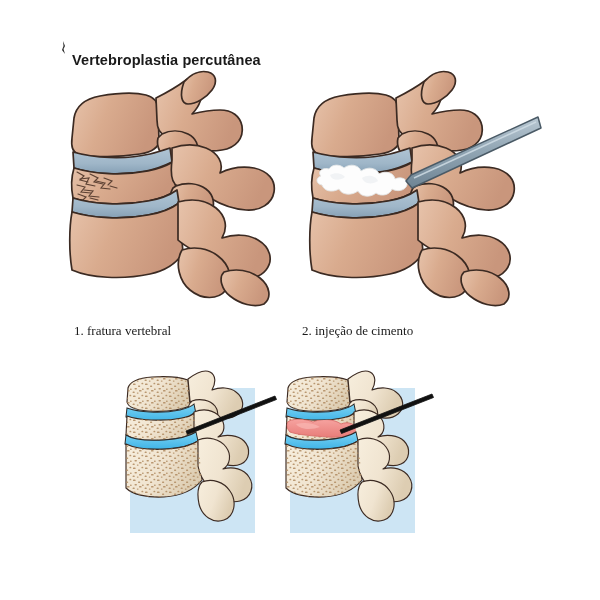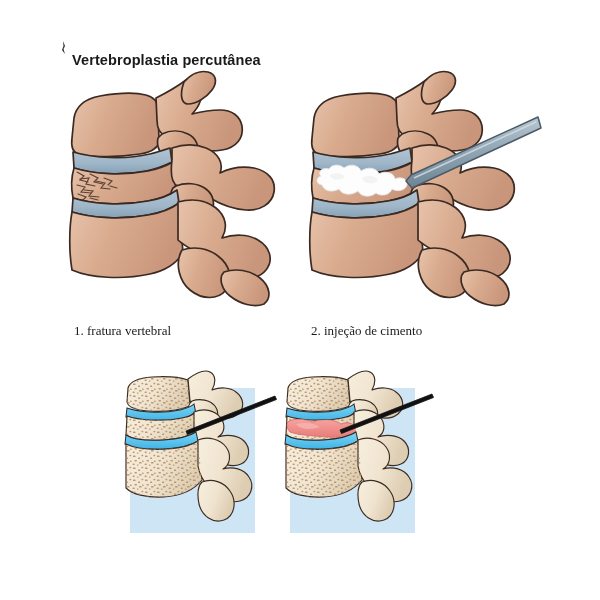--- a/index.html
+++ b/index.html
@@ -31,21 +31,21 @@
     white-space: nowrap;
   }
   .step-caption {
     position: absolute;
     font-size: 13px;
     font-weight: normal;
     white-space: nowrap;
     font-family: Liberation Serif, serif;
   }
   #caption-step-1 { left: 74px;  top: 323px; }
-  #caption-step-2 { left: 311px; top: 323px; }
+  #caption-step-2 { left: 302px; top: 323px; }
 
   .panel-svg { position: absolute; display: block; }
   #panel-top-fracture  { left: 60px;  top: 68px; }
   #panel-top-injection { left: 300px; top: 68px; }
   #panel-xray-row      { left: 120px; top: 370px; }
   #stray-mark          { left: 58px;  top: 40px; }
 </style>
 </head>
 <body>
 

